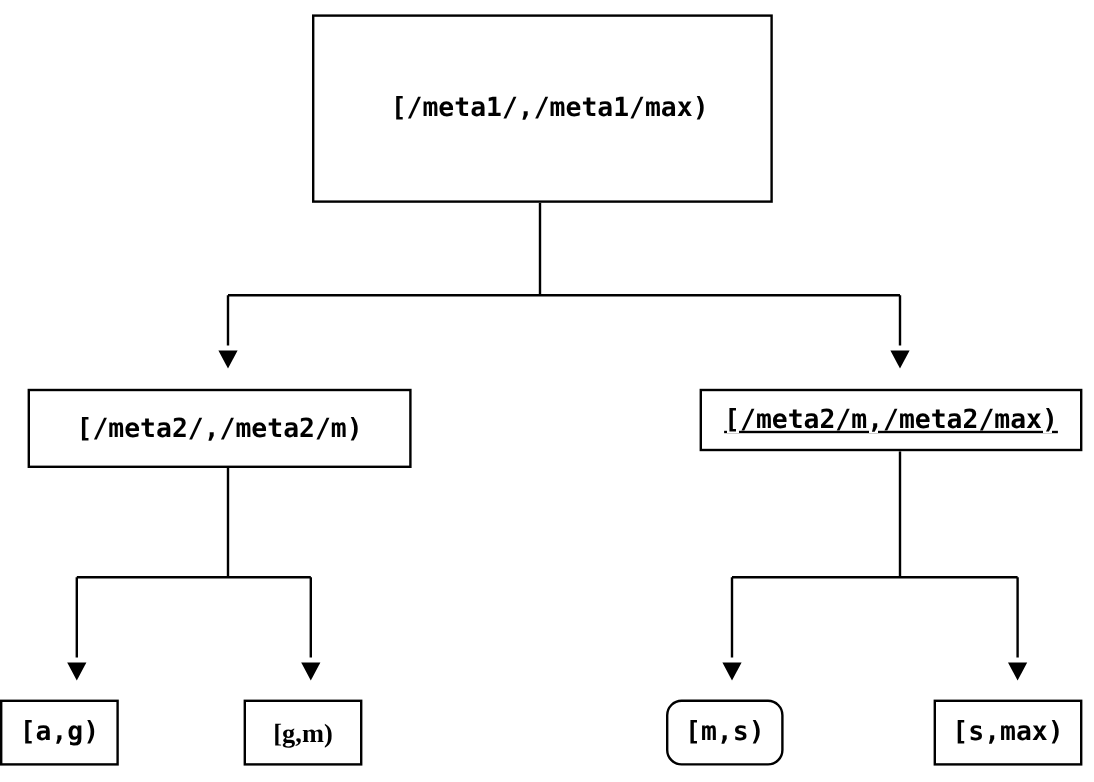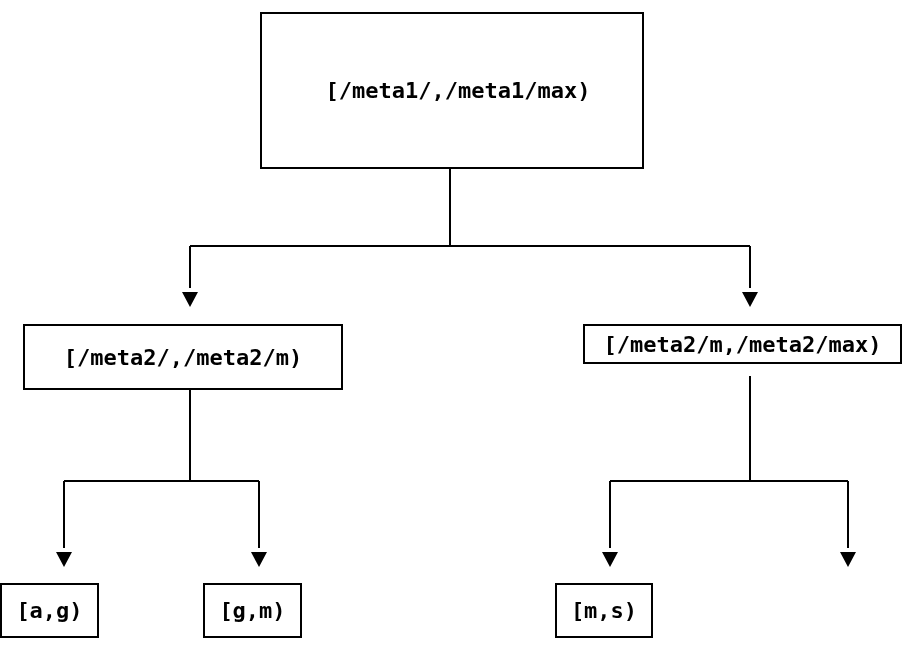--- a/index.html
+++ b/index.html
@@ -31,24 +31,24 @@
     display: flex;
     align-items: center;
     justify-content: center;
     font-size: 22px;
     font-weight: bold;
     letter-spacing: 0px;
     white-space: nowrap;
   }
   #node-root  { left: 260px; top: 12px;  width: 384px; height: 157px; padding-left: 12px; }
   #node-left  { left: 23px;  top: 324px; width: 320px; height: 66px;  }
-  #node-right { left: 583px; top: 324px; width: 319px; height: 40px;  }
+  #node-right { left: 583px; top: 324px; width: 319px; height: 52px; text-decoration: underline;  }
   #node-ag    { left: 0;   top: 583px; width: 99px;  height: 55px;  }
-  #node-gm    { left: 203px; top: 583px; width: 99px;  height: 55px;  }
-  #node-ms    { left: 555px; top: 583px; width: 98px;  height: 55px;  }
+  #node-gm    { left: 203px; top: 583px; width: 99px;  height: 55px; font-family: Liberation Serif, serif;  }
+  #node-ms    { left: 555px; top: 583px; width: 98px;  height: 55px; border-radius: 13px;  }
   #node-smax  { left: 778px; top: 583px; width: 124px; height: 55px;  }
 </style>
 </head>
 <body>
 
 <div class="canvas">
 
   <svg class="connector-layer" width="912" height="652" viewBox="0 0 912 652" xmlns="http://www.w3.org/2000/svg">
 
     <path d="M450 169 L450 246 M190 246 L750 246 M190 246 L190 288 M750 246 L750 288" fill="none" stroke="#000000" stroke-width="2"></path>
@@ -69,14 +69,15 @@
   <div class="node" id="node-left">[/meta2/,/meta2/m)</div>
 
   <div class="node" id="node-right">[/meta2/m,/meta2/max)</div>
 
   <div class="node" id="node-ag">[a,g)</div>
 
   <div class="node" id="node-gm">[g,m)</div>
 
   <div class="node" id="node-ms">[m,s)</div>
 
+  <div class="node" id="node-smax">[s,max)</div>
 
 </div>
 
 </body></html>

